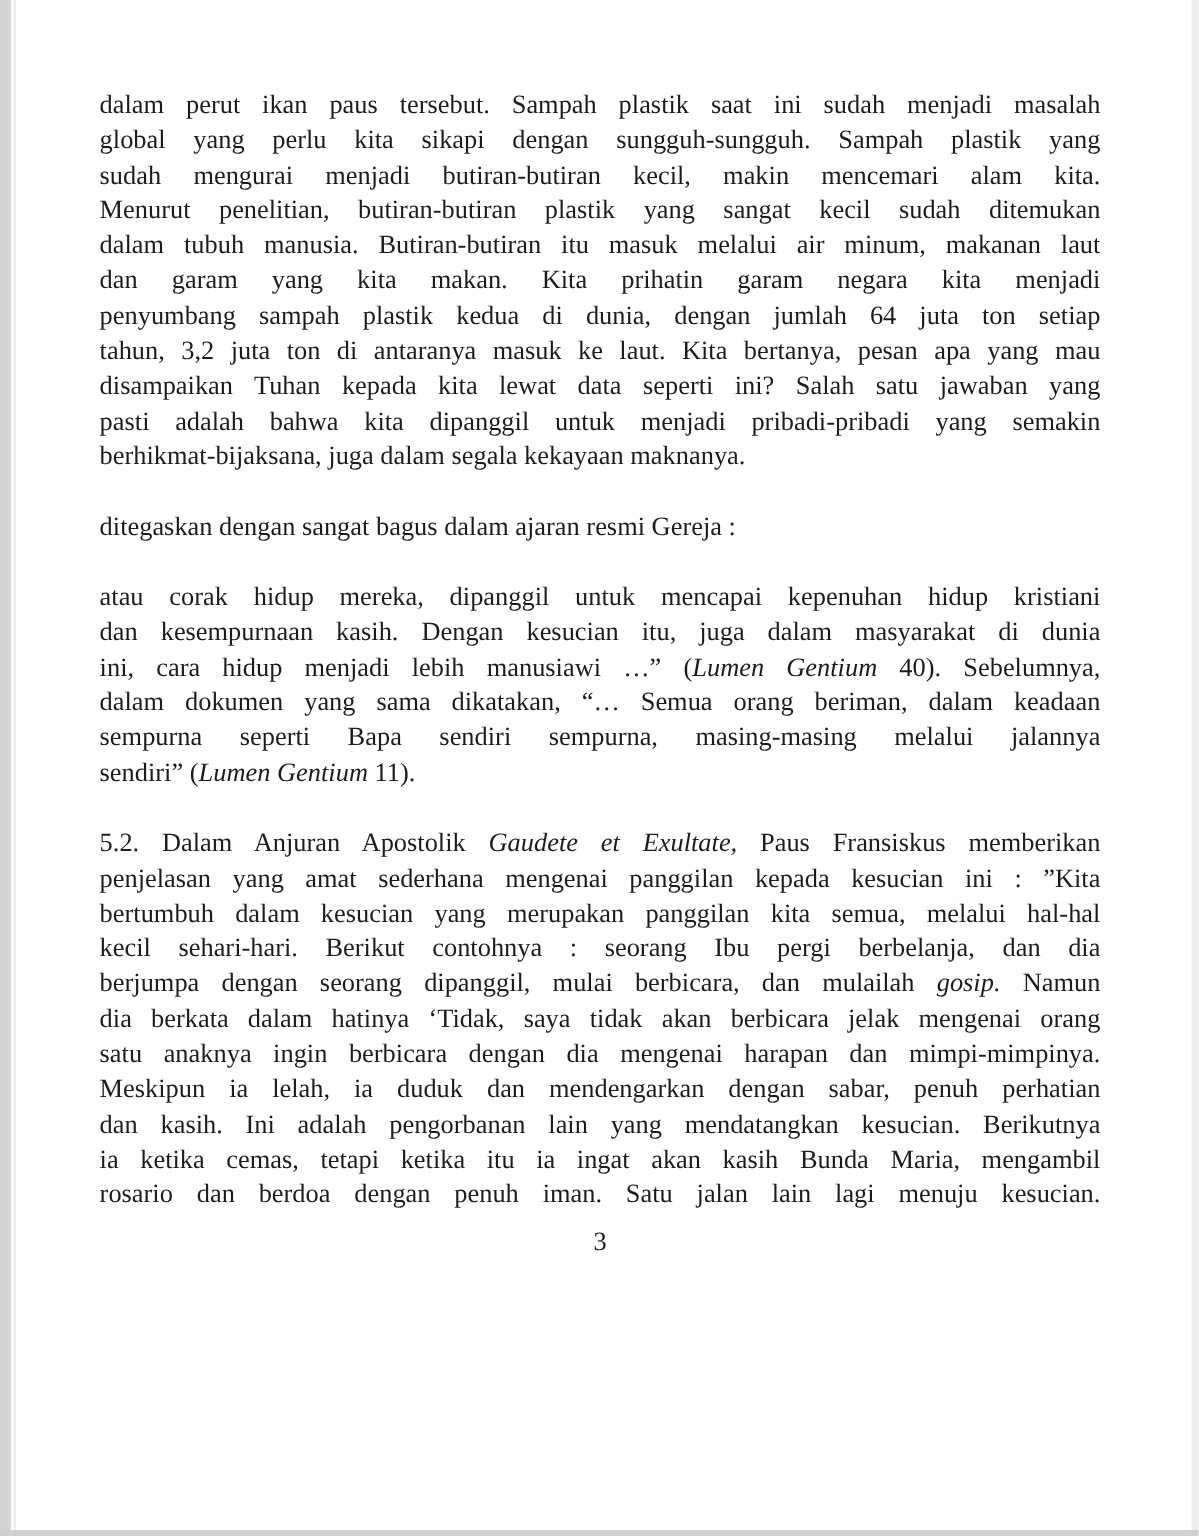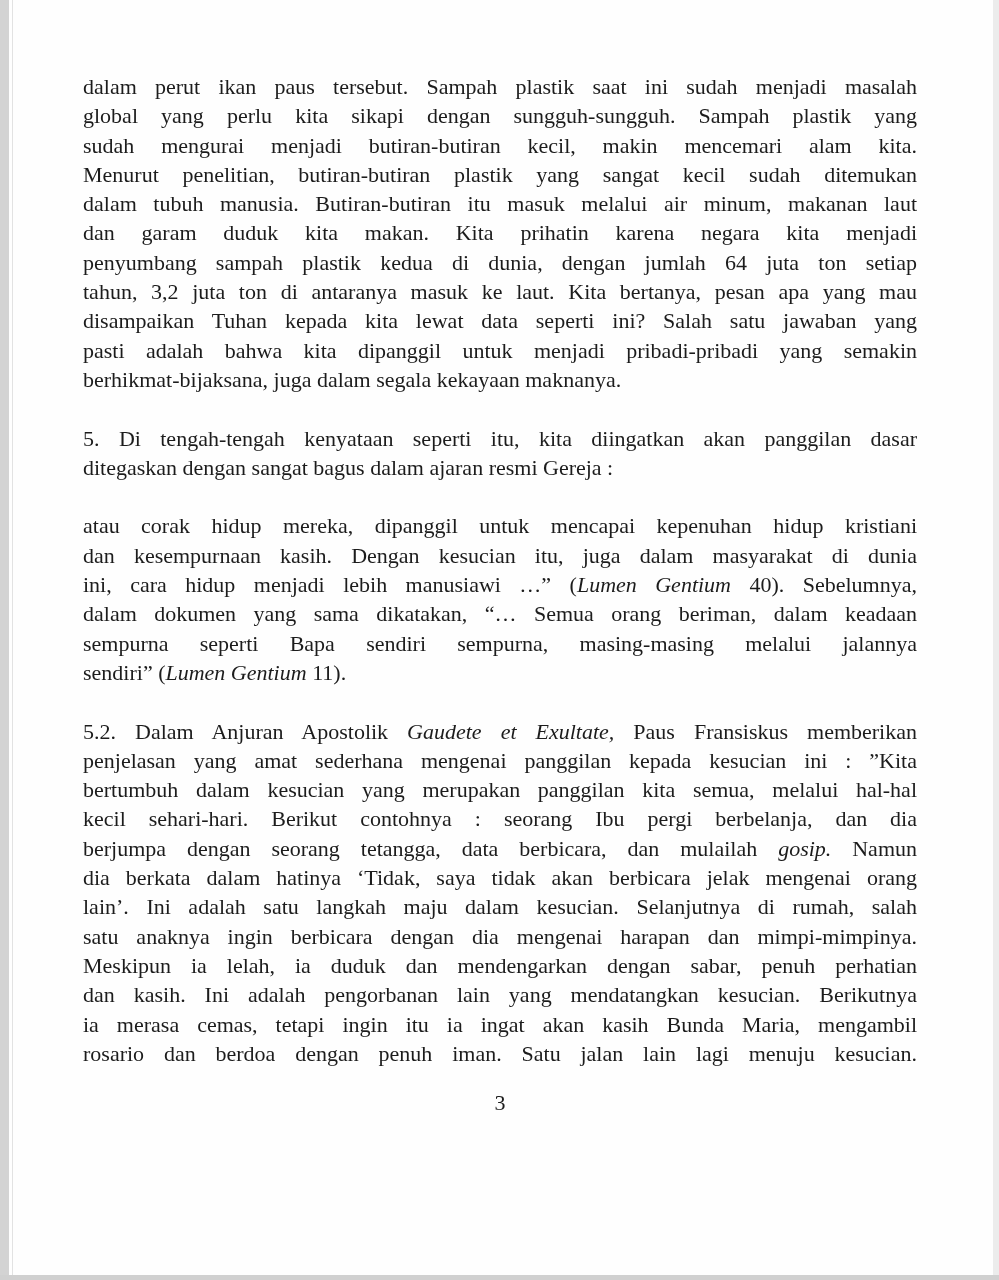--- a/index.html
+++ b/index.html
@@ -39,21 +39,21 @@
   .content {
     position: absolute;
     left: 83px;
     top: 72px;
     width: 834px;
     color: #1c1c1c;
     font-size: 22px;
     line-height: 29.3px;
   }
   .para { margin: 0 0 29.3px 0; }
-  .para:last-of-type { margin-bottom: 20px; }
+  .para:last-of-type { margin-bottom: 10px; }
   .line {
     text-align: justify;
     text-align-last: justify;
     white-space: normal;
   }
   .line.lastline {
     text-align-last: left;
   }
   .line i { font-style: italic; }
   .page-number {
@@ -74,49 +74,47 @@
   <div class="scan-edge-bottom"></div>
 
   <div class="content">
     <div>
         <div class="para">
           <div class="line"><span>dalam perut ikan paus tersebut. Sampah plastik saat ini sudah menjadi masalah</span></div>
           <div class="line"><span>global yang perlu kita sikapi dengan sungguh-sungguh. Sampah plastik yang</span></div>
           <div class="line"><span>sudah mengurai menjadi butiran-butiran kecil, makin mencemari alam kita.</span></div>
           <div class="line"><span>Menurut penelitian, butiran-butiran plastik yang sangat kecil sudah ditemukan</span></div>
           <div class="line"><span>dalam tubuh manusia. Butiran-butiran itu masuk melalui air minum, makanan laut</span></div>
-          <div class="line"><span>dan garam duduk kita makan. Kita prihatin karena negara kita menjadi</span></div>
+          <div class="line"><span>dan garam yang kita makan. Kita prihatin garam negara kita menjadi</span></div>
           <div class="line"><span>penyumbang sampah plastik kedua di dunia, dengan jumlah 64 juta ton setiap</span></div>
           <div class="line"><span>tahun, 3,2 juta ton di antaranya masuk ke laut. Kita bertanya, pesan apa yang mau</span></div>
           <div class="line"><span>disampaikan Tuhan kepada kita lewat data seperti ini? Salah satu jawaban yang</span></div>
           <div class="line"><span>pasti adalah bahwa kita dipanggil untuk menjadi pribadi-pribadi yang semakin</span></div>
           <div class="line lastline"><span>berhikmat-bijaksana, juga dalam segala kekayaan maknanya.</span></div>
         </div>
         <div class="para">
-          <div class="line"><span>5. Di tengah-tengah kenyataan seperti itu, kita diingatkan akan panggilan dasar</span></div>
           <div class="line lastline"><span>ditegaskan dengan sangat bagus dalam ajaran resmi Gereja :</span></div>
         </div>
         <div class="para">
           <div class="line"><span>atau corak hidup mereka, dipanggil untuk mencapai kepenuhan hidup kristiani</span></div>
           <div class="line"><span>dan kesempurnaan kasih. Dengan kesucian itu, juga dalam masyarakat di dunia</span></div>
           <div class="line"><span>ini, cara hidup menjadi lebih manusiawi …” (</span><i>Lumen Gentium</i><span>  40). Sebelumnya,</span></div>
           <div class="line"><span>dalam dokumen yang sama dikatakan, “… Semua orang beriman, dalam keadaan</span></div>
           <div class="line"><span>sempurna seperti Bapa sendiri sempurna, masing-masing melalui jalannya</span></div>
           <div class="line lastline"><span>sendiri” (</span><i>Lumen Gentium</i><span> 11).</span></div>
         </div>
         <div class="para">
           <div class="line"><span>5.2. Dalam Anjuran Apostolik </span><i>Gaudete et Exultate,</i><span> Paus Fransiskus memberikan</span></div>
           <div class="line"><span>penjelasan yang amat sederhana mengenai panggilan kepada kesucian ini : ”Kita</span></div>
           <div class="line"><span>bertumbuh dalam kesucian yang merupakan panggilan kita semua, melalui hal-hal</span></div>
           <div class="line"><span>kecil sehari-hari. Berikut contohnya : seorang Ibu pergi berbelanja, dan dia</span></div>
-          <div class="line"><span>berjumpa dengan seorang tetangga, data berbicara, dan mulailah </span><i>gosip.</i><span> Namun</span></div>
+          <div class="line"><span>berjumpa dengan seorang dipanggil, mulai berbicara, dan mulailah </span><i>gosip.</i><span> Namun</span></div>
           <div class="line"><span>dia berkata dalam hatinya ‘Tidak, saya tidak akan berbicara jelak mengenai orang</span></div>
-          <div class="line"><span>lain’. Ini adalah satu langkah maju dalam kesucian. Selanjutnya di rumah, salah</span></div>
           <div class="line"><span>satu anaknya ingin berbicara dengan dia mengenai harapan dan mimpi-mimpinya.</span></div>
           <div class="line"><span>Meskipun ia lelah, ia duduk dan mendengarkan dengan sabar, penuh perhatian</span></div>
           <div class="line"><span>dan kasih. Ini adalah pengorbanan lain yang mendatangkan kesucian. Berikutnya</span></div>
-          <div class="line"><span>ia merasa cemas, tetapi ingin itu ia ingat akan kasih Bunda Maria, mengambil</span></div>
+          <div class="line"><span>ia ketika cemas, tetapi ketika itu ia ingat akan kasih Bunda Maria, mengambil</span></div>
           <div class="line"><span>rosario dan berdoa dengan penuh iman. Satu jalan lain lagi menuju kesucian.</span></div>
         </div>
       </div>
     <div class="page-number">3</div>
   </div>
 </div>
 
 </body></html>

